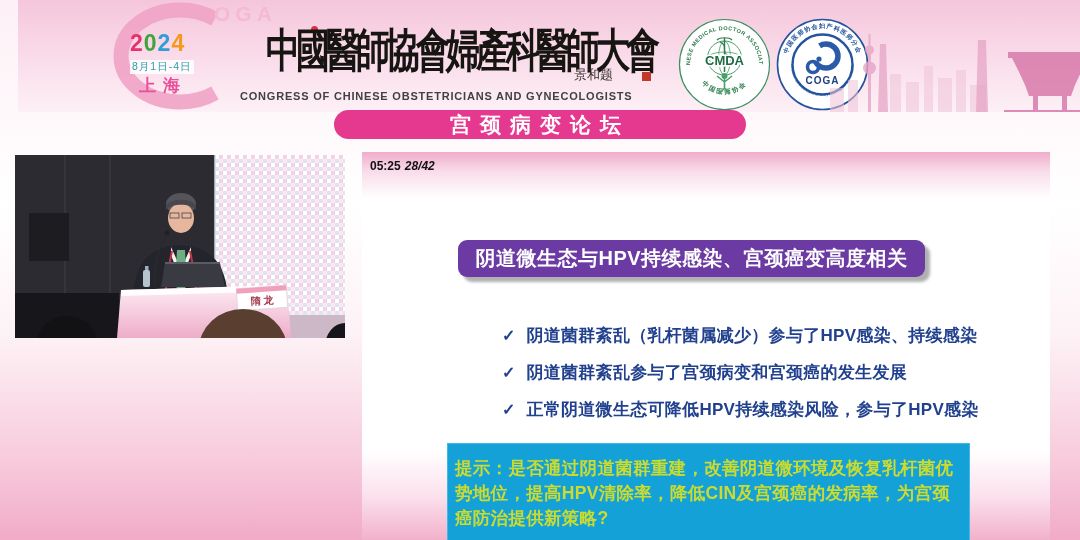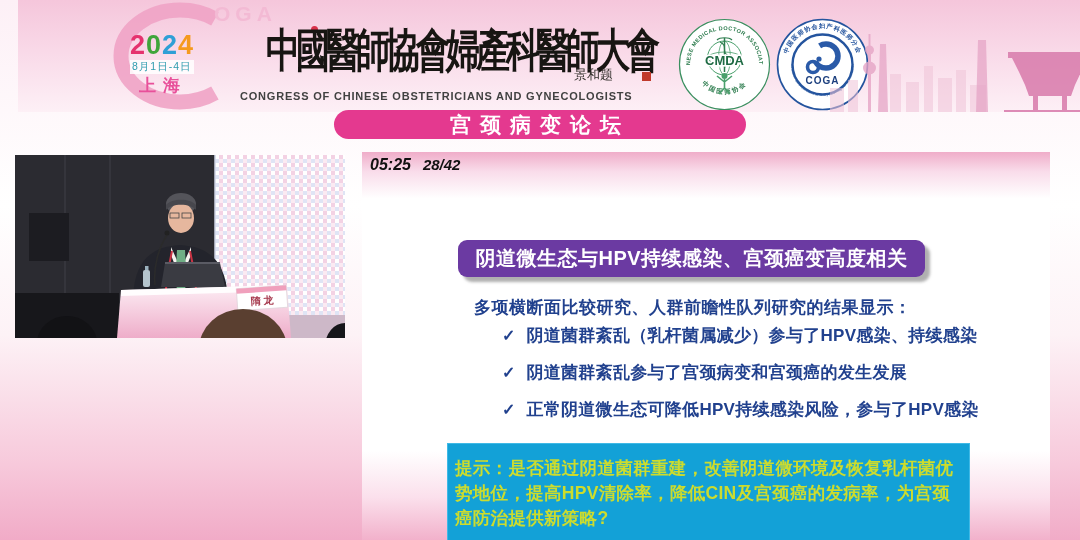--- a/index.html
+++ b/index.html
@@ -3,21 +3,21 @@
 <meta charset="utf-8">
 <style>
   html,body{margin:0;padding:0;background:#ddd;font-family:"Liberation Sans",sans-serif;}
   .stage{position:relative;width:1080px;height:540px;overflow:hidden;
     background:linear-gradient(180deg,#fdf0f6 0%,#ffffff 38%,#fdf2f6 62%,#f7c9db 86%,#f1abc7 100%);}
   
   .header{position:absolute;left:18px;top:0;width:1080px;height:112px;
     background:linear-gradient(180deg,#f5c6db 0%,#f9d9e8 45%,#fdf0f6 100%);}
   .c-ring{position:absolute;left:88px;top:2px;}
   .oga{position:absolute;left:196px;top:2px;font-size:21px;font-weight:800;color:#f3bad4;letter-spacing:5px;}
-  .year{position:absolute;left:112px;top:30px;font-size:27px;font-weight:800;letter-spacing:1px;}
+  .year{position:absolute;left:112px;top:30px;font-size:23px;font-weight:800;letter-spacing:1px;}
   .year .d1{color:#e5326e}.year .d2{color:#3fa53a}.year .d3{color:#2f9fd6}.year .d4{color:#f59a1e}
   .dates{position:absolute;left:112px;top:60px;font-size:10.5px;font-weight:400;color:#2e9cae;
     background:rgba(255,255,255,.85);padding:0 2px;letter-spacing:1px;}
   .city{position:absolute;left:121px;top:74px;font-size:17px;font-weight:800;color:#e8509a;
     letter-spacing:7px;font-family:"DejaVu Serif",serif;}
   .red-dot{position:absolute;left:293px;top:26px;width:7px;height:7px;border-radius:50%;background:#d8304a;}
   .cal{position:absolute;left:248px;top:20px;font-size:34px;font-weight:900;color:#171512;
     letter-spacing:-4px;transform:scaleY(1.35);transform-origin:top left;font-family:"DejaVu Serif",serif;white-space:nowrap;}
   .sig{position:absolute;left:556px;top:66px;font-size:13px;color:#33302c;font-family:"DejaVu Serif",serif;}
   .seal{position:absolute;left:624px;top:72px;width:9px;height:9px;background:#c0392b;}
@@ -30,22 +30,22 @@
     border-radius:15px;background:#e4398f;color:#fff;font-size:21px;font-weight:800;letter-spacing:9px;
     text-align:center;line-height:29px;}
   
   .video-feed{position:absolute;left:15px;top:155px;width:330px;height:183px;background:#222;}
   .speaker-name{position:absolute;left:15px;top:368px;width:330px;text-align:center;
     font-size:26px;font-weight:800;color:#232c7e;letter-spacing:3px;}
   
   .slide{position:absolute;left:362px;top:152px;width:688px;height:388px;
     background:linear-gradient(180deg,#efadc9 0%,#f9dcea 5%,#ffffff 12%,#ffffff 77%,#fbe0ec 89%,#f2b1cb 100%);}
   .timer-row{position:absolute;left:8px;top:4px;color:#111;}
-  .timer{font-size:16px;font-weight:800;font-style:italic;}
-  .page-ind{font-size:15px;font-weight:700;font-style:italic;margin-left:12px;}
+  .timer{font-size:12px;font-weight:800;}
+  .page-ind{font-size:12px;font-weight:700;font-style:italic;margin-left:4px;}
   .slide-title{position:absolute;left:0;top:26px;width:100%;text-align:center;
     font-size:29px;font-weight:800;color:#232e80;letter-spacing:12px;}
   .highlight-box{position:absolute;left:96px;top:88px;width:467px;height:37px;border-radius:9px;
     background:#6b3aa2;box-shadow:5px 5px 3px rgba(150,150,150,.75);
     color:#fff;font-size:20px;font-weight:700;text-align:center;line-height:37px;letter-spacing:.5px;}
   .intro{position:absolute;left:112px;top:144px;font-size:17px;font-weight:800;color:#21418e;letter-spacing:.5px;}
   .bullets{position:absolute;left:140px;top:172px;}
   .bullet-row{display:flex;align-items:baseline;margin-bottom:14px;}
   .check{font-size:16px;font-weight:700;color:#21418e;margin-right:11px;}
   .bullet-text{font-size:17px;font-weight:800;color:#21418e;letter-spacing:.3px;white-space:nowrap;}
@@ -196,21 +196,20 @@
       <ellipse cx="330" cy="192" rx="20" ry="24" fill="#16161a"></ellipse>
     </svg>
   </div>
 
 
   <div class="slide">
     <div class="timer-row">
       <span class="timer">05:25</span><span class="page-ind">28/42</span>
     </div>
     <div class="highlight-box">阴道微生态与HPV持续感染、宫颈癌变高度相关</div>
-    <div class="intro">多项横断面比较研究、人群前瞻性队列研究的结果显示：</div>
     <div class="bullets">
       <div class="bullet-row">
         <span class="check">✓</span>
         <span class="bullet-text">阴道菌群紊乱（乳杆菌属减少）参与了HPV感染、持续感染</span>
       </div>
       <div class="bullet-row">
         <span class="check">✓</span>
         <span class="bullet-text">阴道菌群紊乱参与了宫颈病变和宫颈癌的发生发展</span>
       </div>
       <div class="bullet-row">

